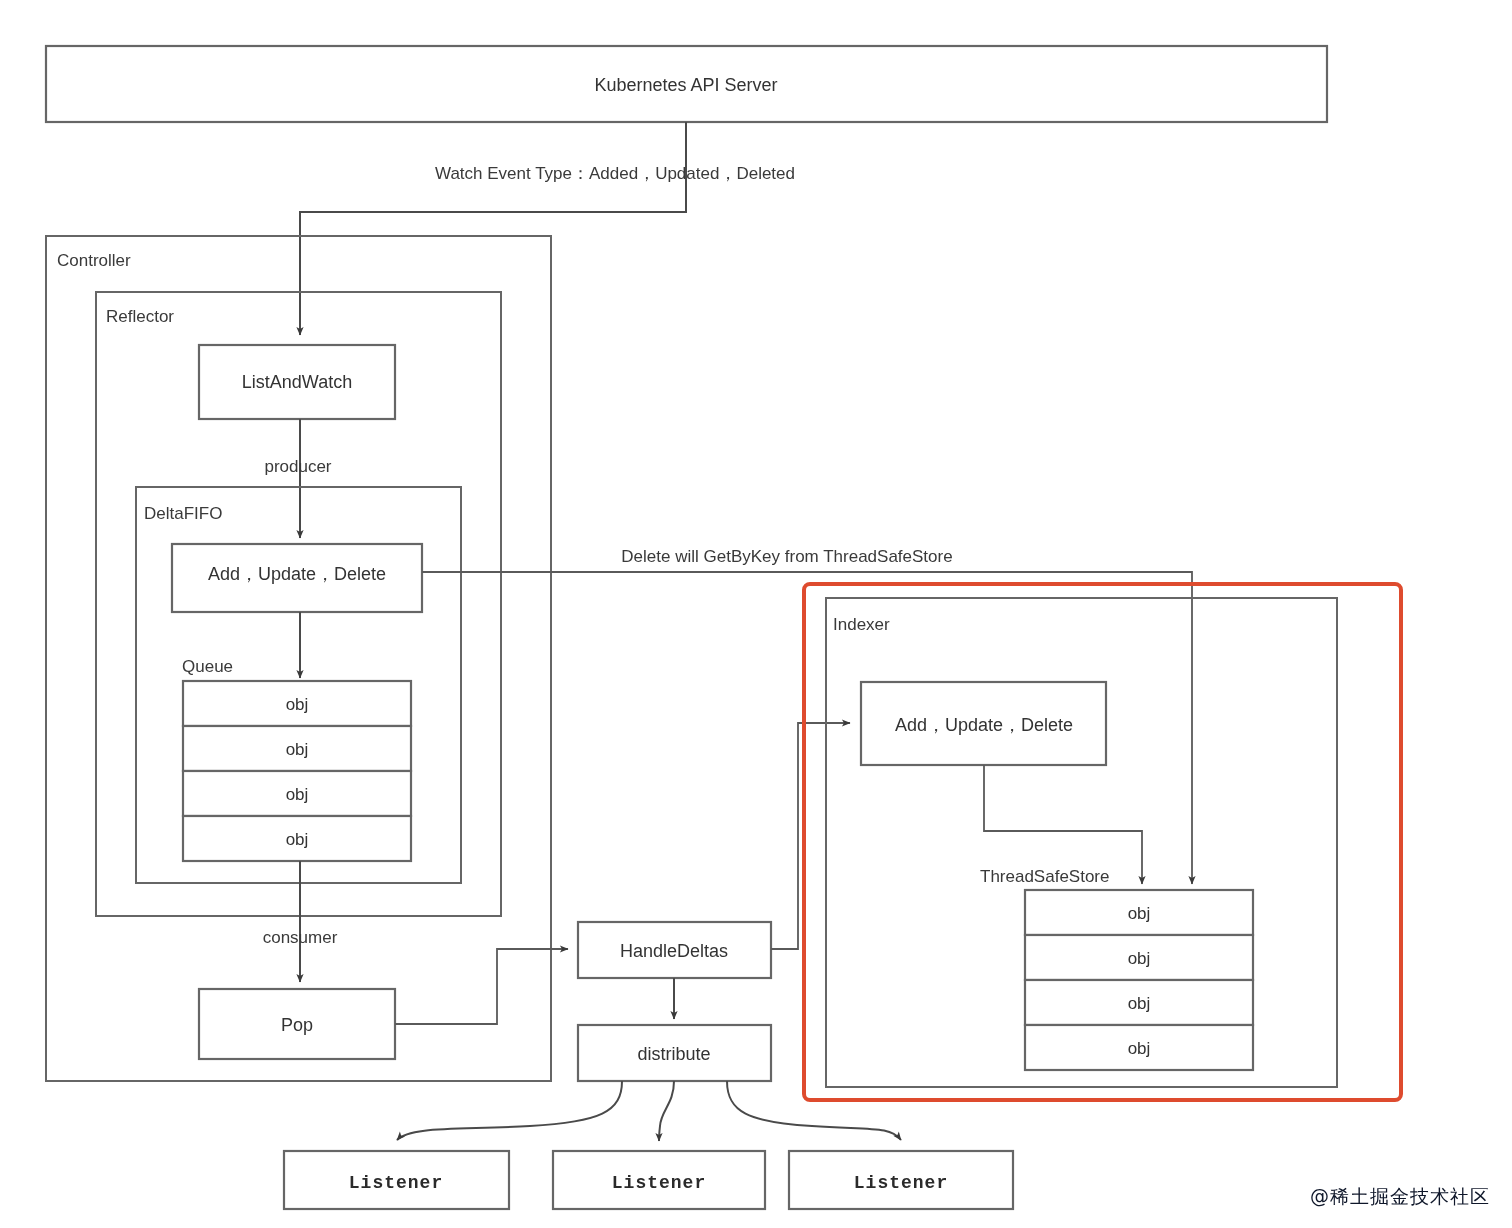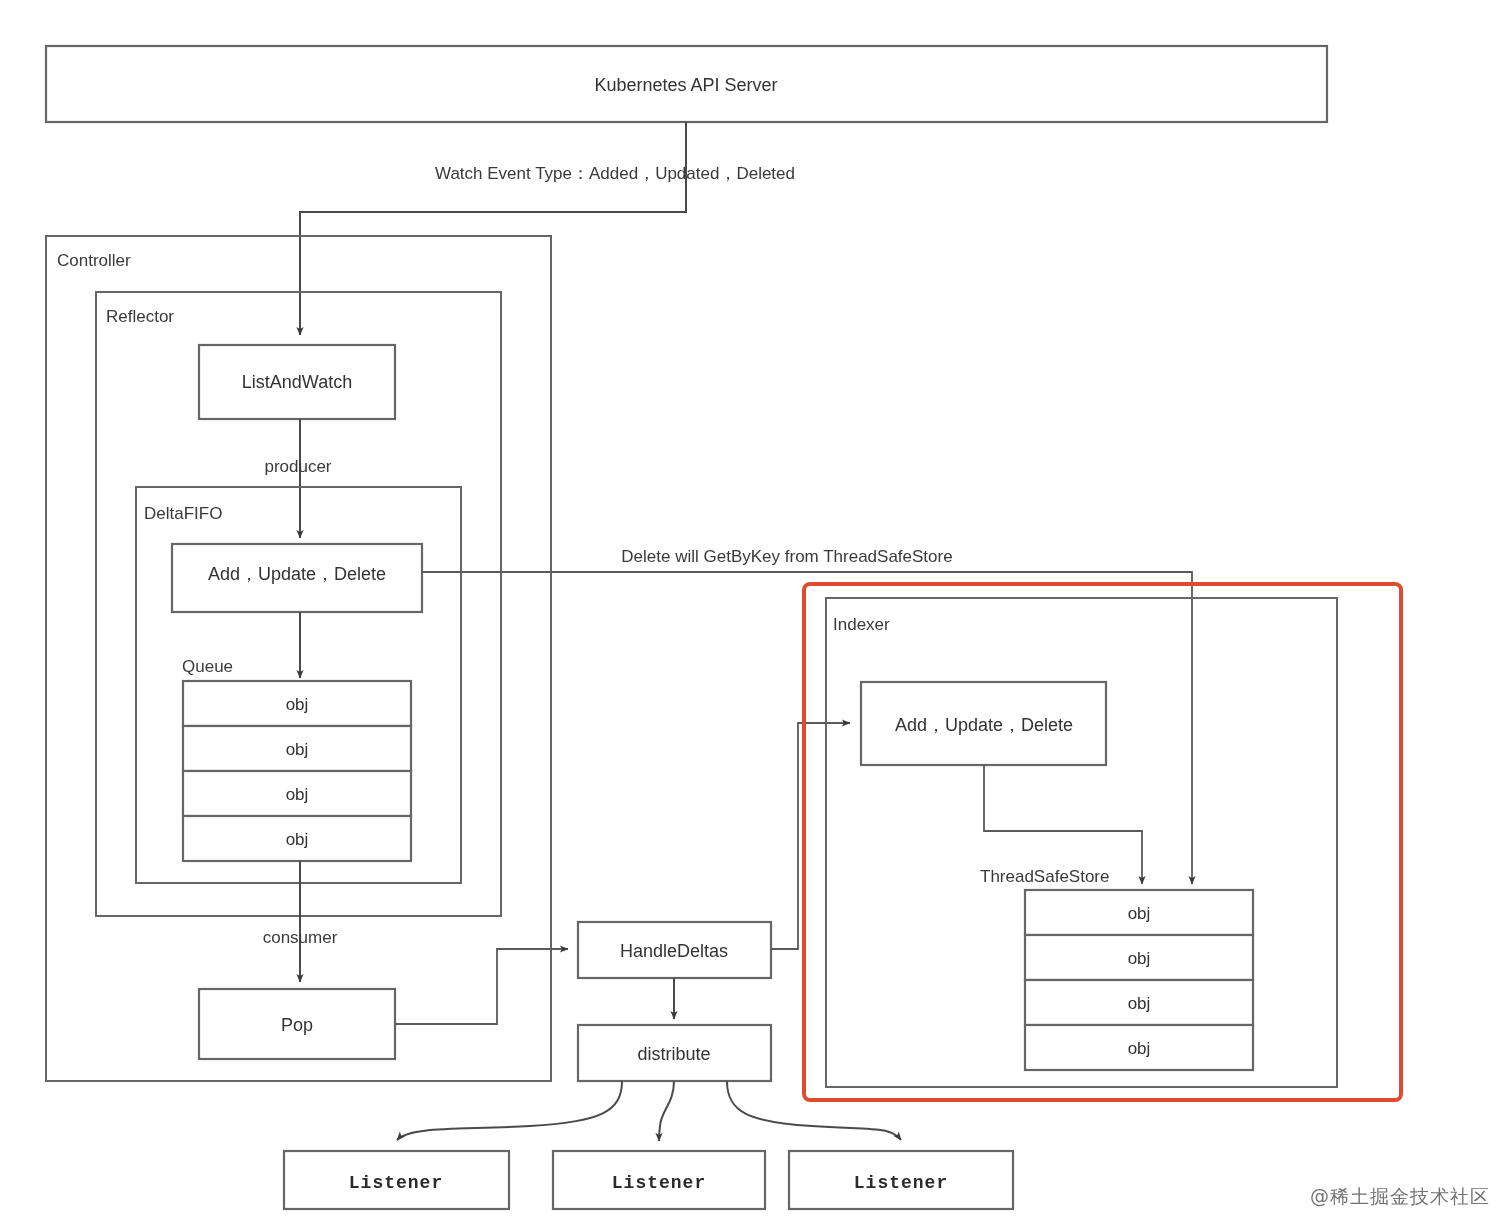--- a/index.html
+++ b/index.html
@@ -62,21 +62,21 @@
     fill: #2b2b2b;
     text-anchor: middle;
     letter-spacing: 1px;
   }
   .watermark {
     position: absolute;
     right: 22px;
     bottom: 18px;
     font-family: "DejaVu Sans", sans-serif;
     font-size: 19px;
-    color: #737373;
+    color: #0f172a;
     letter-spacing: 1px;
     user-select: none;
   }
 </style>
 </head>
 <body>
 
 <div id="stage">
 
   <svg id="diagram" viewBox="0 0 1512 1228">

